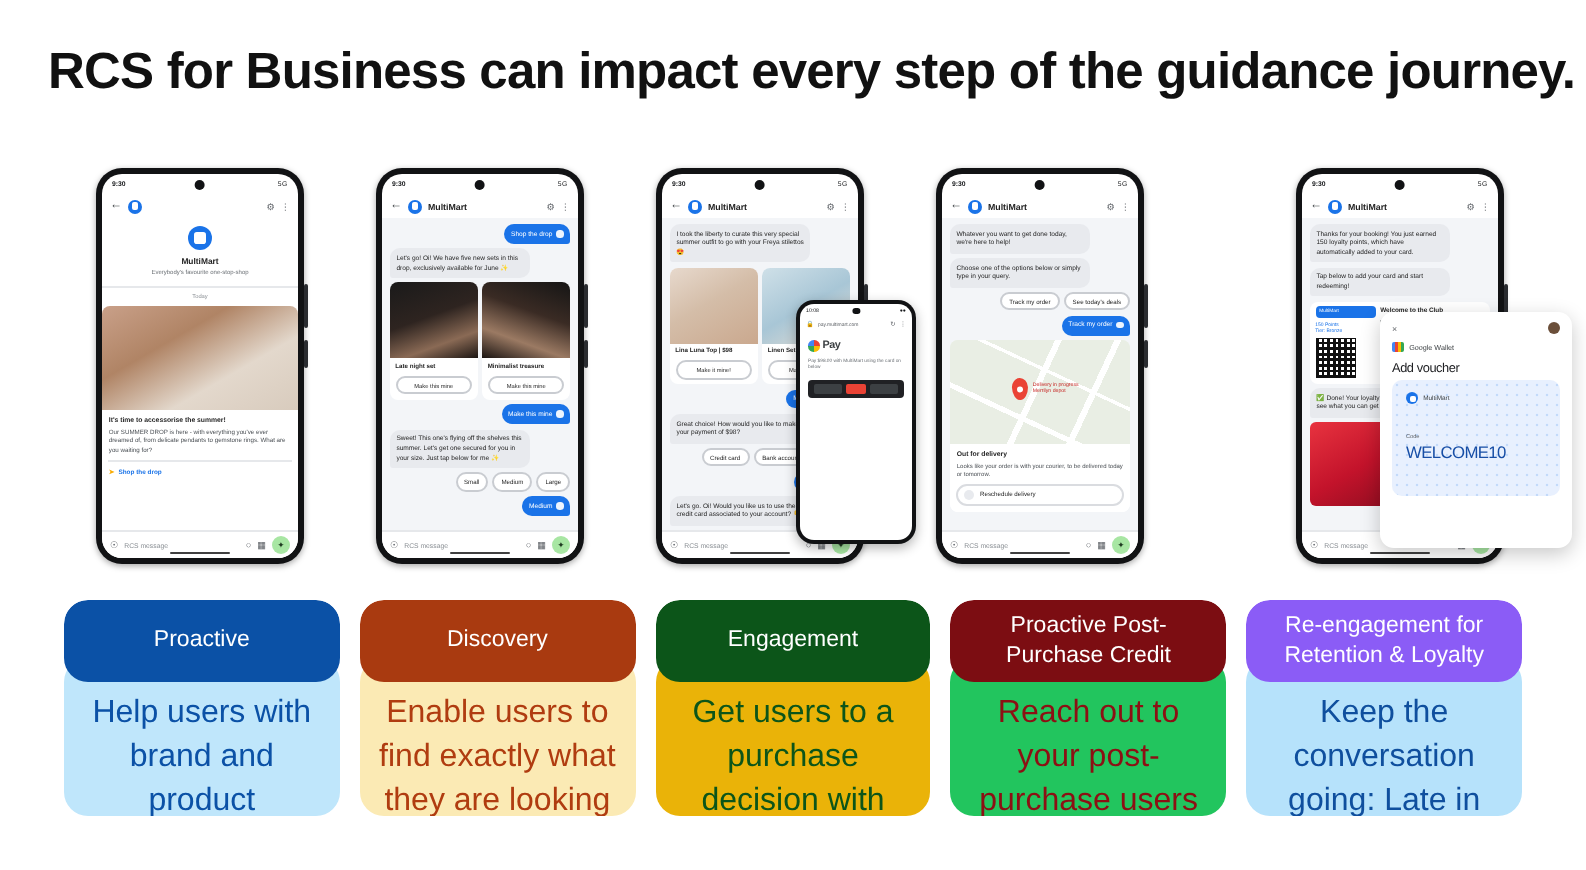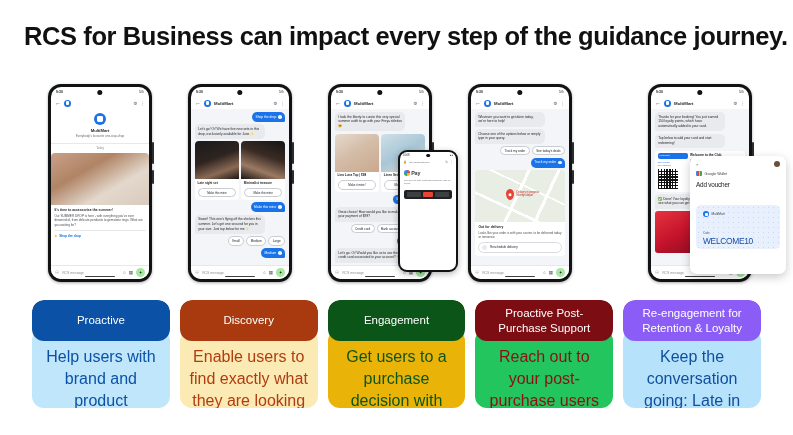--- a/index.html
+++ b/index.html
@@ -337,21 +337,21 @@
   .ws-close { font-size: 4.4px; color: #5f6368; }
   .ws-avatar { width: 6px; height: 6px; border-radius: 50%; background: #6b4f3a; }
   .ws-brand { display: flex; align-items: center; gap: 2.6px; margin-top: 4px; }
   .ws-brand .wlogo {
     width: 6px; height: 5px; border-radius: 1px;
     background: linear-gradient(90deg,#4285f4 0 25%,#ea4335 25% 50%,#fbbc04 50% 75%,#34a853 75% 100%);
   }
   .ws-brand .wtxt { font-size: 3.6px; color: #3c4043; }
   .ws-title { font-size: 6.4px; color: #202124; margin-top: 5px; letter-spacing: -.2px; }
   .ws-card {
-    margin-top: 17px; height: 44px;
+    margin-top: 2px; height: 58px;
     background: #e8f0fe;
     background-image: radial-gradient(circle, rgba(26,115,232,.18) .7px, transparent .8px);
     background-size: 5px 5px;
     border-radius: 5px;
     padding: 6px 7px;
   }
   .ws-card .mer { display: flex; align-items: center; gap: 2.6px; }
   .ws-card .mer .mav {
     width: 6px; height: 6px; border-radius: 50%; background: #1a73e8;
     display: flex; align-items: center; justify-content: center;
@@ -761,21 +761,21 @@
       <div class="card-head" style="background:#0c5519">
         <span>Engagement</span>
       </div>
       <div class="card-body" style="background:#eab308;color:#0c5519">
         <span>Get users to a purchase decision with smart actions.</span>
       </div>
     </div>
 
     <div class="card">
       <div class="card-head" style="background:#7c0d12">
-        <span>Proactive Post-Purchase Support</span>
+        <span>Proactive Post-Purchase Credit</span>
       </div>
       <div class="card-body" style="background:#22c55e;color:#8c1014">
         <span>Reach out to your post-purchase users with helpful tips / guidance.</span>
       </div>
     </div>
 
     <div class="card">
       <div class="card-head" style="background:#8b5cf6">
         <span>Re-engagement for Retention &amp; Loyalty</span>
       </div>

